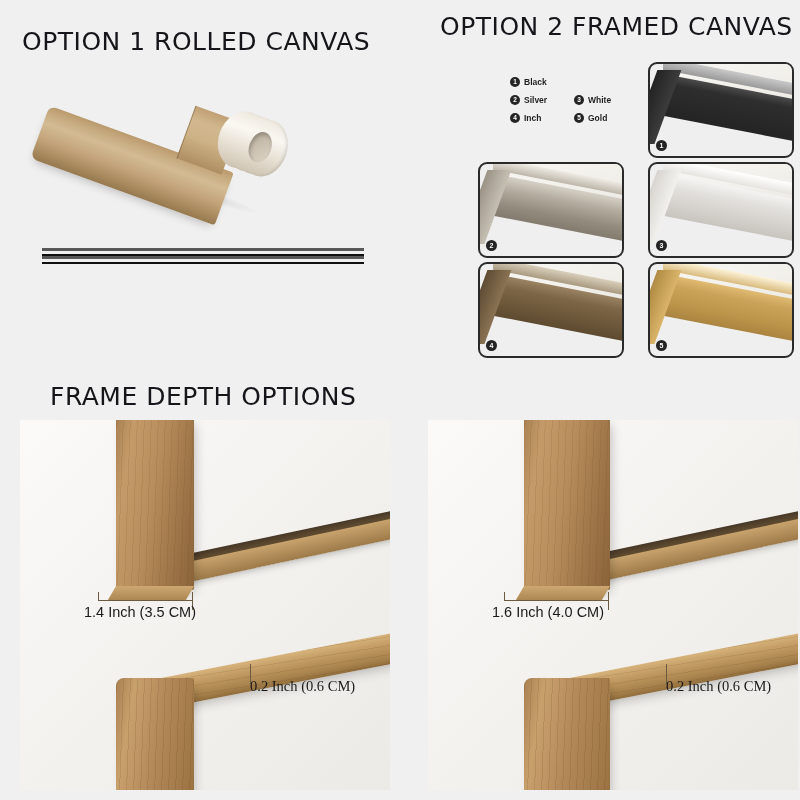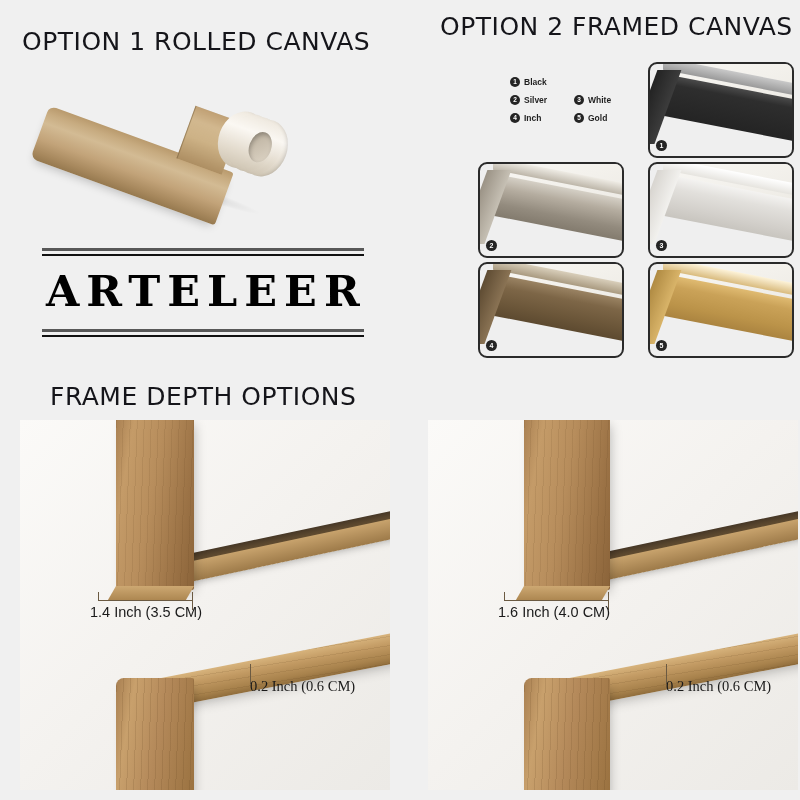--- a/index.html
+++ b/index.html
@@ -236,21 +236,21 @@
     content:""; position:absolute; inset:0; border-radius:8px 2px 2px 2px;
     background:repeating-linear-gradient(92deg, rgba(90,60,25,.15) 0 1px, rgba(255,255,255,0) 1px 7px);
   }
 
   
   .dim-label{
     position:absolute;
     font-size:14.5px; color:#1a1a1a; white-space:nowrap;
     font-family:"Liberation Sans", sans-serif;
   }
-  .dim-wide { left:70px;  top:184px; }
+  .dim-wide { left:64px;  top:184px; }
   .dim-thin { left:230px; top:258px;font-family:Liberation Serif, serif; }
   .tick{ position:absolute; background:#6b5a42; }
   .tick-h{ height:1px; }
   .tick-v{ width:1px; }
 </style>
 </head>
 <body>
 
 <div class="sec-title" id="opt1-title">OPTION 1 ROLLED CANVAS</div>
 
@@ -266,21 +266,20 @@
     <div class="hole"></div>
   </div>
 </div>
 
 <div id="brand">
   <div class="rule-top">
     <div class="rule-a"></div>
     <div class="rule-gap"></div>
     <div class="rule-b"></div>
   </div>
-  <div id="brand-name">ARTELEER</div>
   <div class="rule-bot">
     <div class="rule-a"></div>
     <div class="rule-gap"></div>
     <div class="rule-b"></div>
   </div>
 </div>
 
 <div class="sec-title" id="opt2-title">OPTION 2 FRAMED CANVAS</div>
 
 <div id="opt2-panel">

